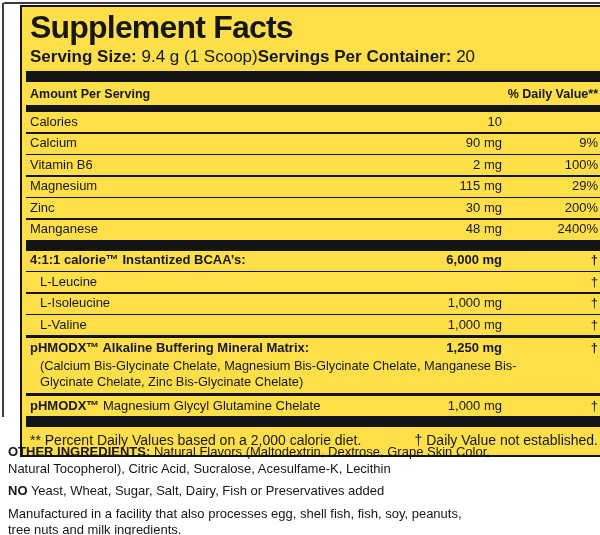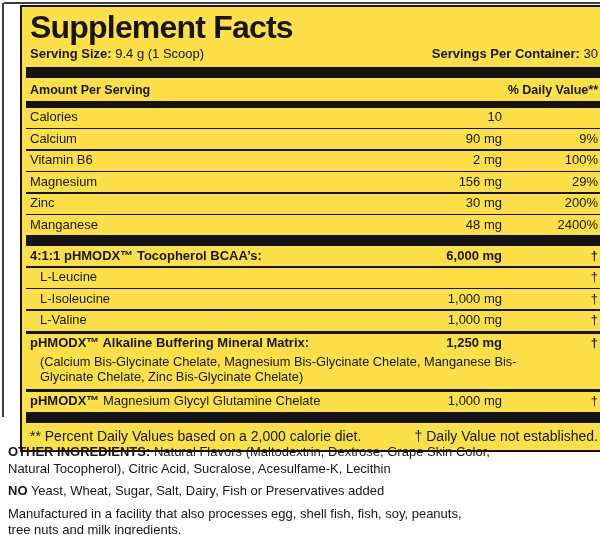--- a/index.html
+++ b/index.html
@@ -13,21 +13,21 @@
   .outer-left{position:absolute;top:3px;left:2px;width:2px;height:414px;background:#3d3d3d}
 
   .label-box{
     position:absolute;top:5px;left:20px;width:568px;
     border:2px solid #141414;background:#fde047;padding:0 8px 0 8px;
   }
   .title{
     font-weight:bold;font-size:32px;line-height:1.02;letter-spacing:-.8px;
     margin:4px 0 3px 0;
   }
-  .serving-row{display:flex;justify-content:space-between;font-size:13px;line-height:1.15;padding:0 0 5px 0}
+  .serving-row{display:flex;font-size:17px;line-height:1.15;padding:0 0 5px 0}
   .bar{background:#141414;margin:0 -4px}
   .bar.h11{height:11px}
   .bar.h7{height:7px}
   .hdr-row{display:flex;justify-content:space-between;font-weight:bold;font-size:12.5px;padding:5px 0 4px 0}
 
   .row{display:flex;align-items:center;font-size:13px;line-height:14.5px;padding:2.5px 0 3px 0}
   .row.bold{font-weight:bold}
   .c-name{flex:1}
   .c-name.indent{padding-left:10px}
   .c-amount{width:100px;text-align:right;white-space:nowrap}
@@ -52,21 +52,21 @@
 
 <div class="outer-top"></div>
 <div class="outer-left"></div>
 
 <div class="label-box">
 
   <div class="title">Supplement Facts</div>
 
   <div class="serving-row">
     <span><b>Serving Size:</b><span> 9.4 g (1 Scoop)</span></span>
-    <span><b>Servings Per Container:</b><span> 30</span></span>
+    <span><b>Servings Per Container:</b><span> 20</span></span>
   </div>
 
   <div class="bar h11"></div>
 
   <div class="hdr-row">
     <span>Amount Per Serving</span>
     <span>% Daily Value**</span>
   </div>
 
   <div class="bar h7"></div>
@@ -85,38 +85,38 @@
       </div>
       <div class="sep thin"></div>
       <div class="row">
         <span class="c-name">Vitamin B6</span>
         <span class="c-amount">2 mg</span>
         <span class="c-dv">100%</span>
       </div>
       <div class="sep thin"></div>
       <div class="row">
         <span class="c-name">Magnesium</span>
-        <span class="c-amount">156 mg</span>
+        <span class="c-amount">115 mg</span>
         <span class="c-dv">29%</span>
       </div>
       <div class="sep thin"></div>
       <div class="row">
         <span class="c-name">Zinc</span>
         <span class="c-amount">30 mg</span>
         <span class="c-dv">200%</span>
       </div>
       <div class="sep thin"></div>
       <div class="row">
         <span class="c-name">Manganese</span>
         <span class="c-amount">48 mg</span>
         <span class="c-dv">2400%</span>
       </div>
       <div class="sep bar"></div>
       <div class="row bold">
-        <span class="c-name">4:1:1 pHMODX™ Tocopherol BCAA’s:</span>
+        <span class="c-name">4:1:1 calorie™ Instantized BCAA’s:</span>
         <span class="c-amount">6,000 mg</span>
         <span class="c-dv">†</span>
       </div>
       <div class="sep thin"></div>
       <div class="row">
         <span class="c-name indent">L-Leucine</span>
         <span class="c-dv">†</span>
       </div>
       <div class="sep thin"></div>
       <div class="row">

